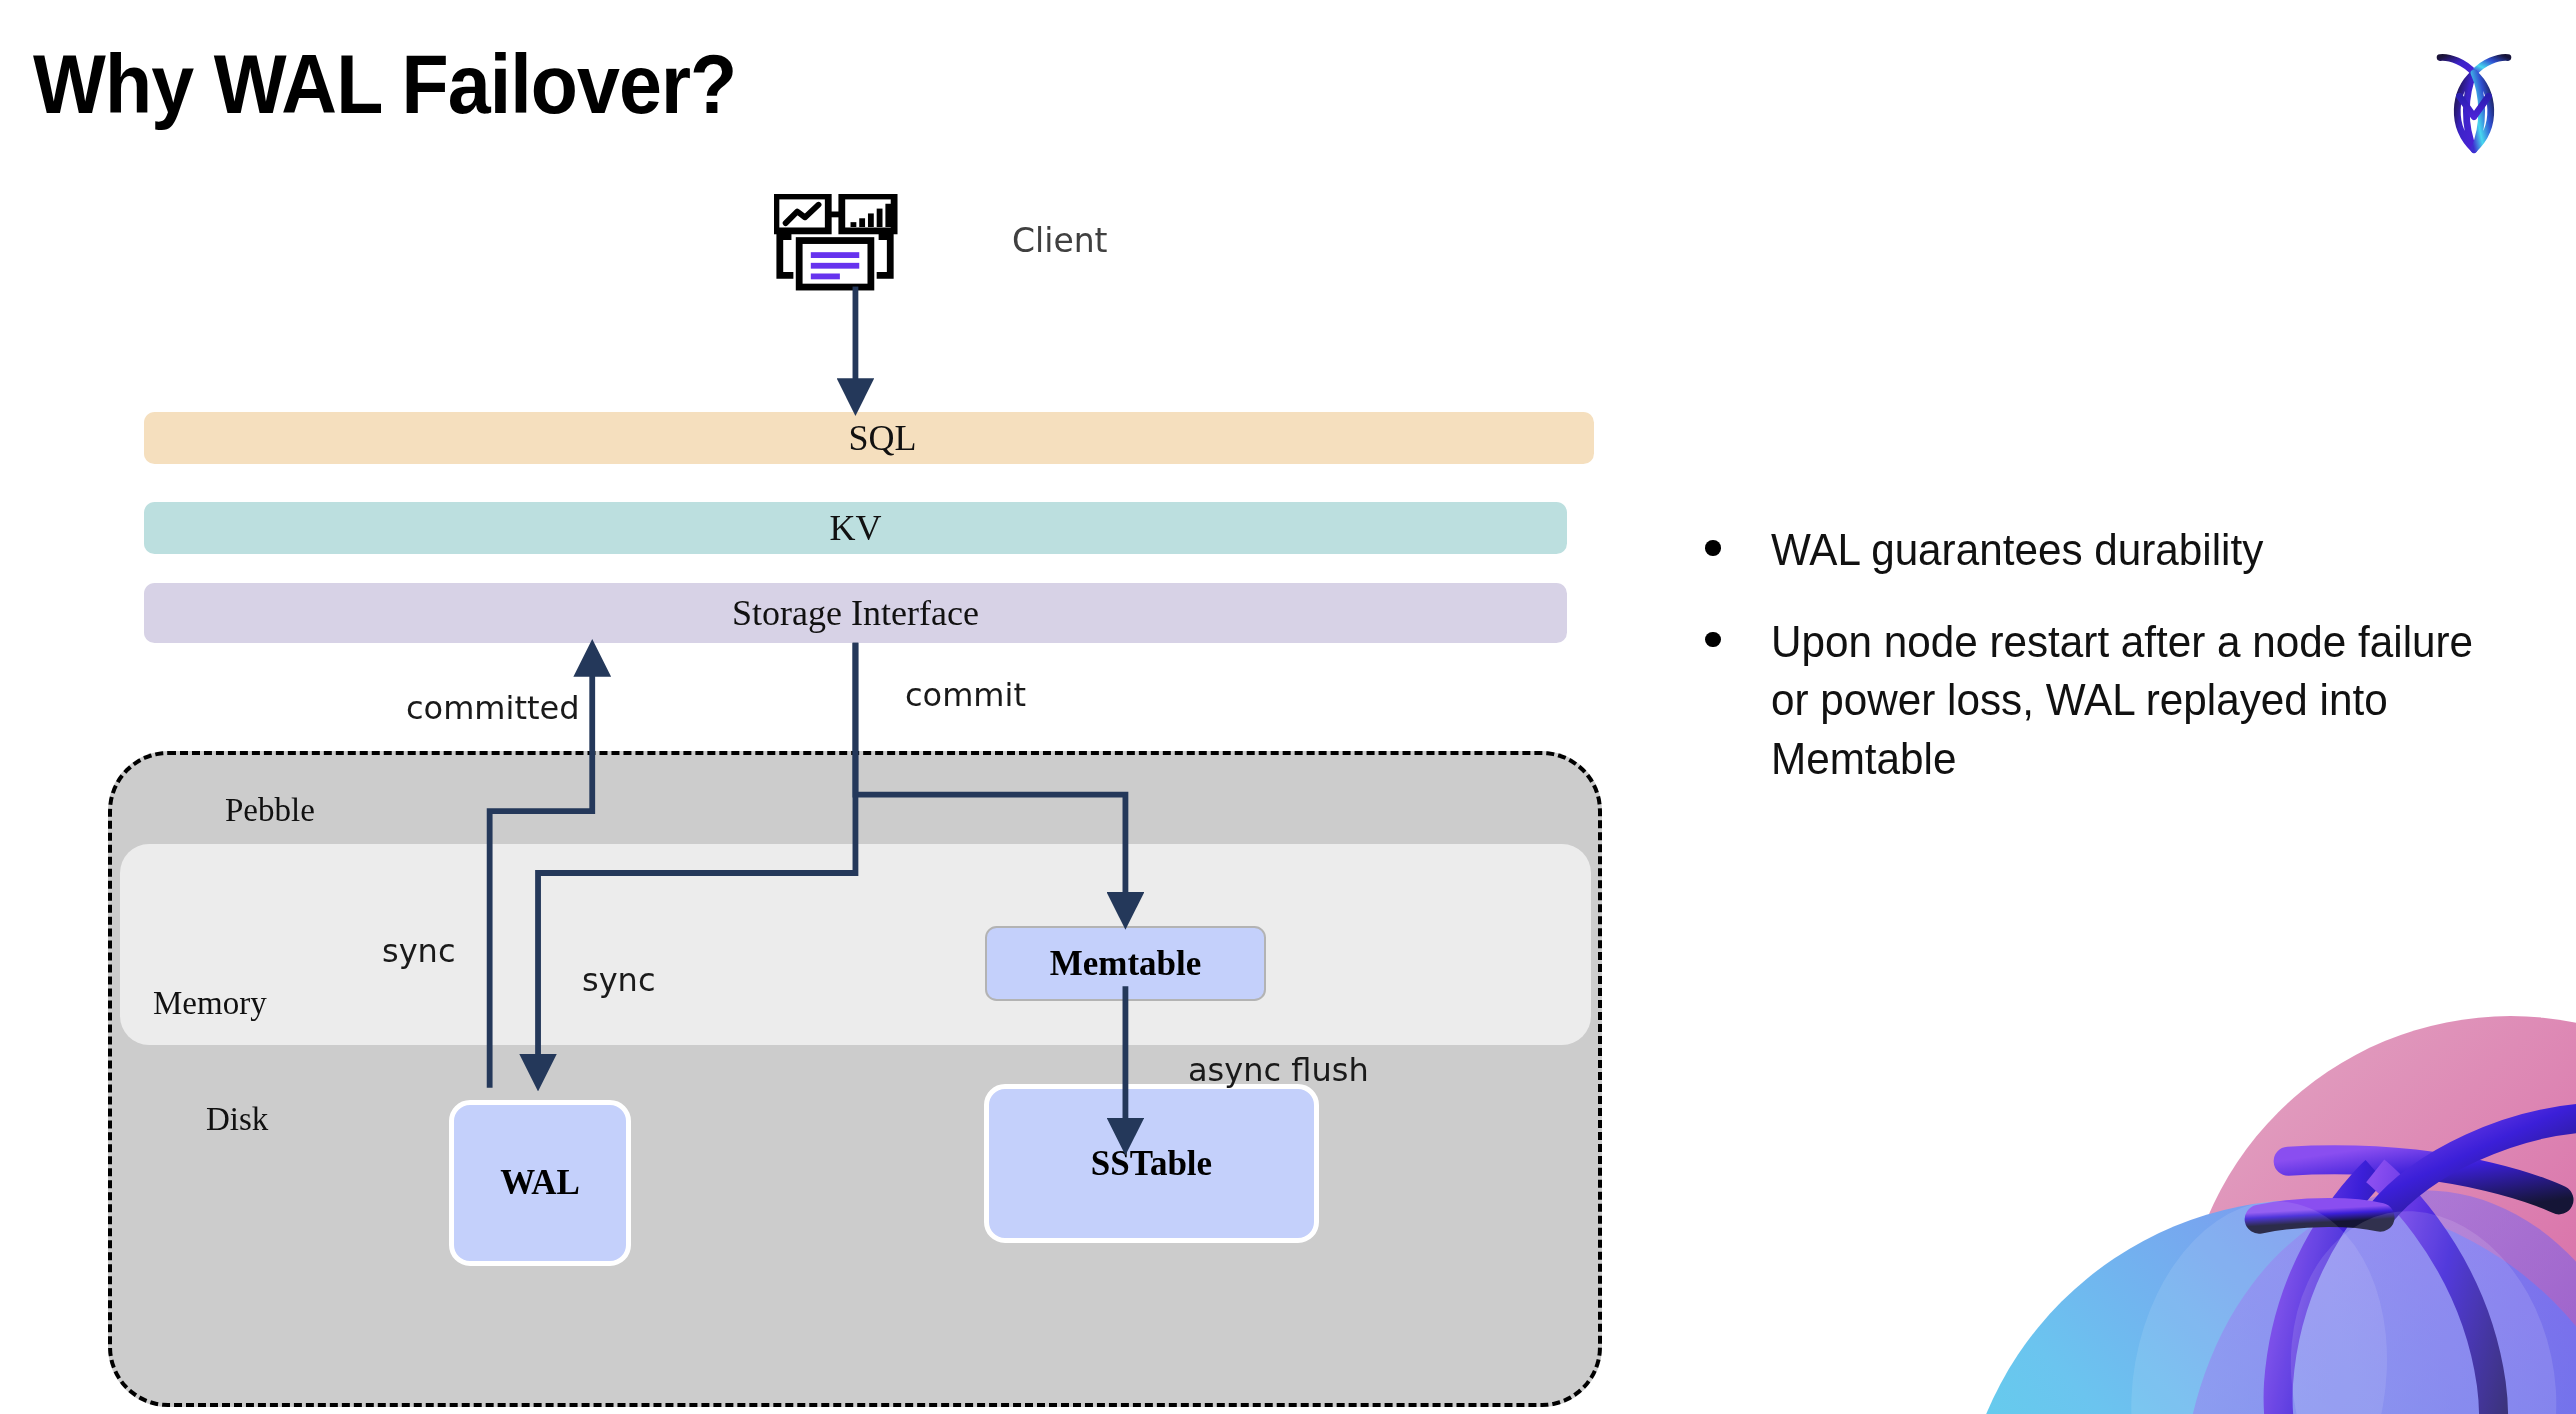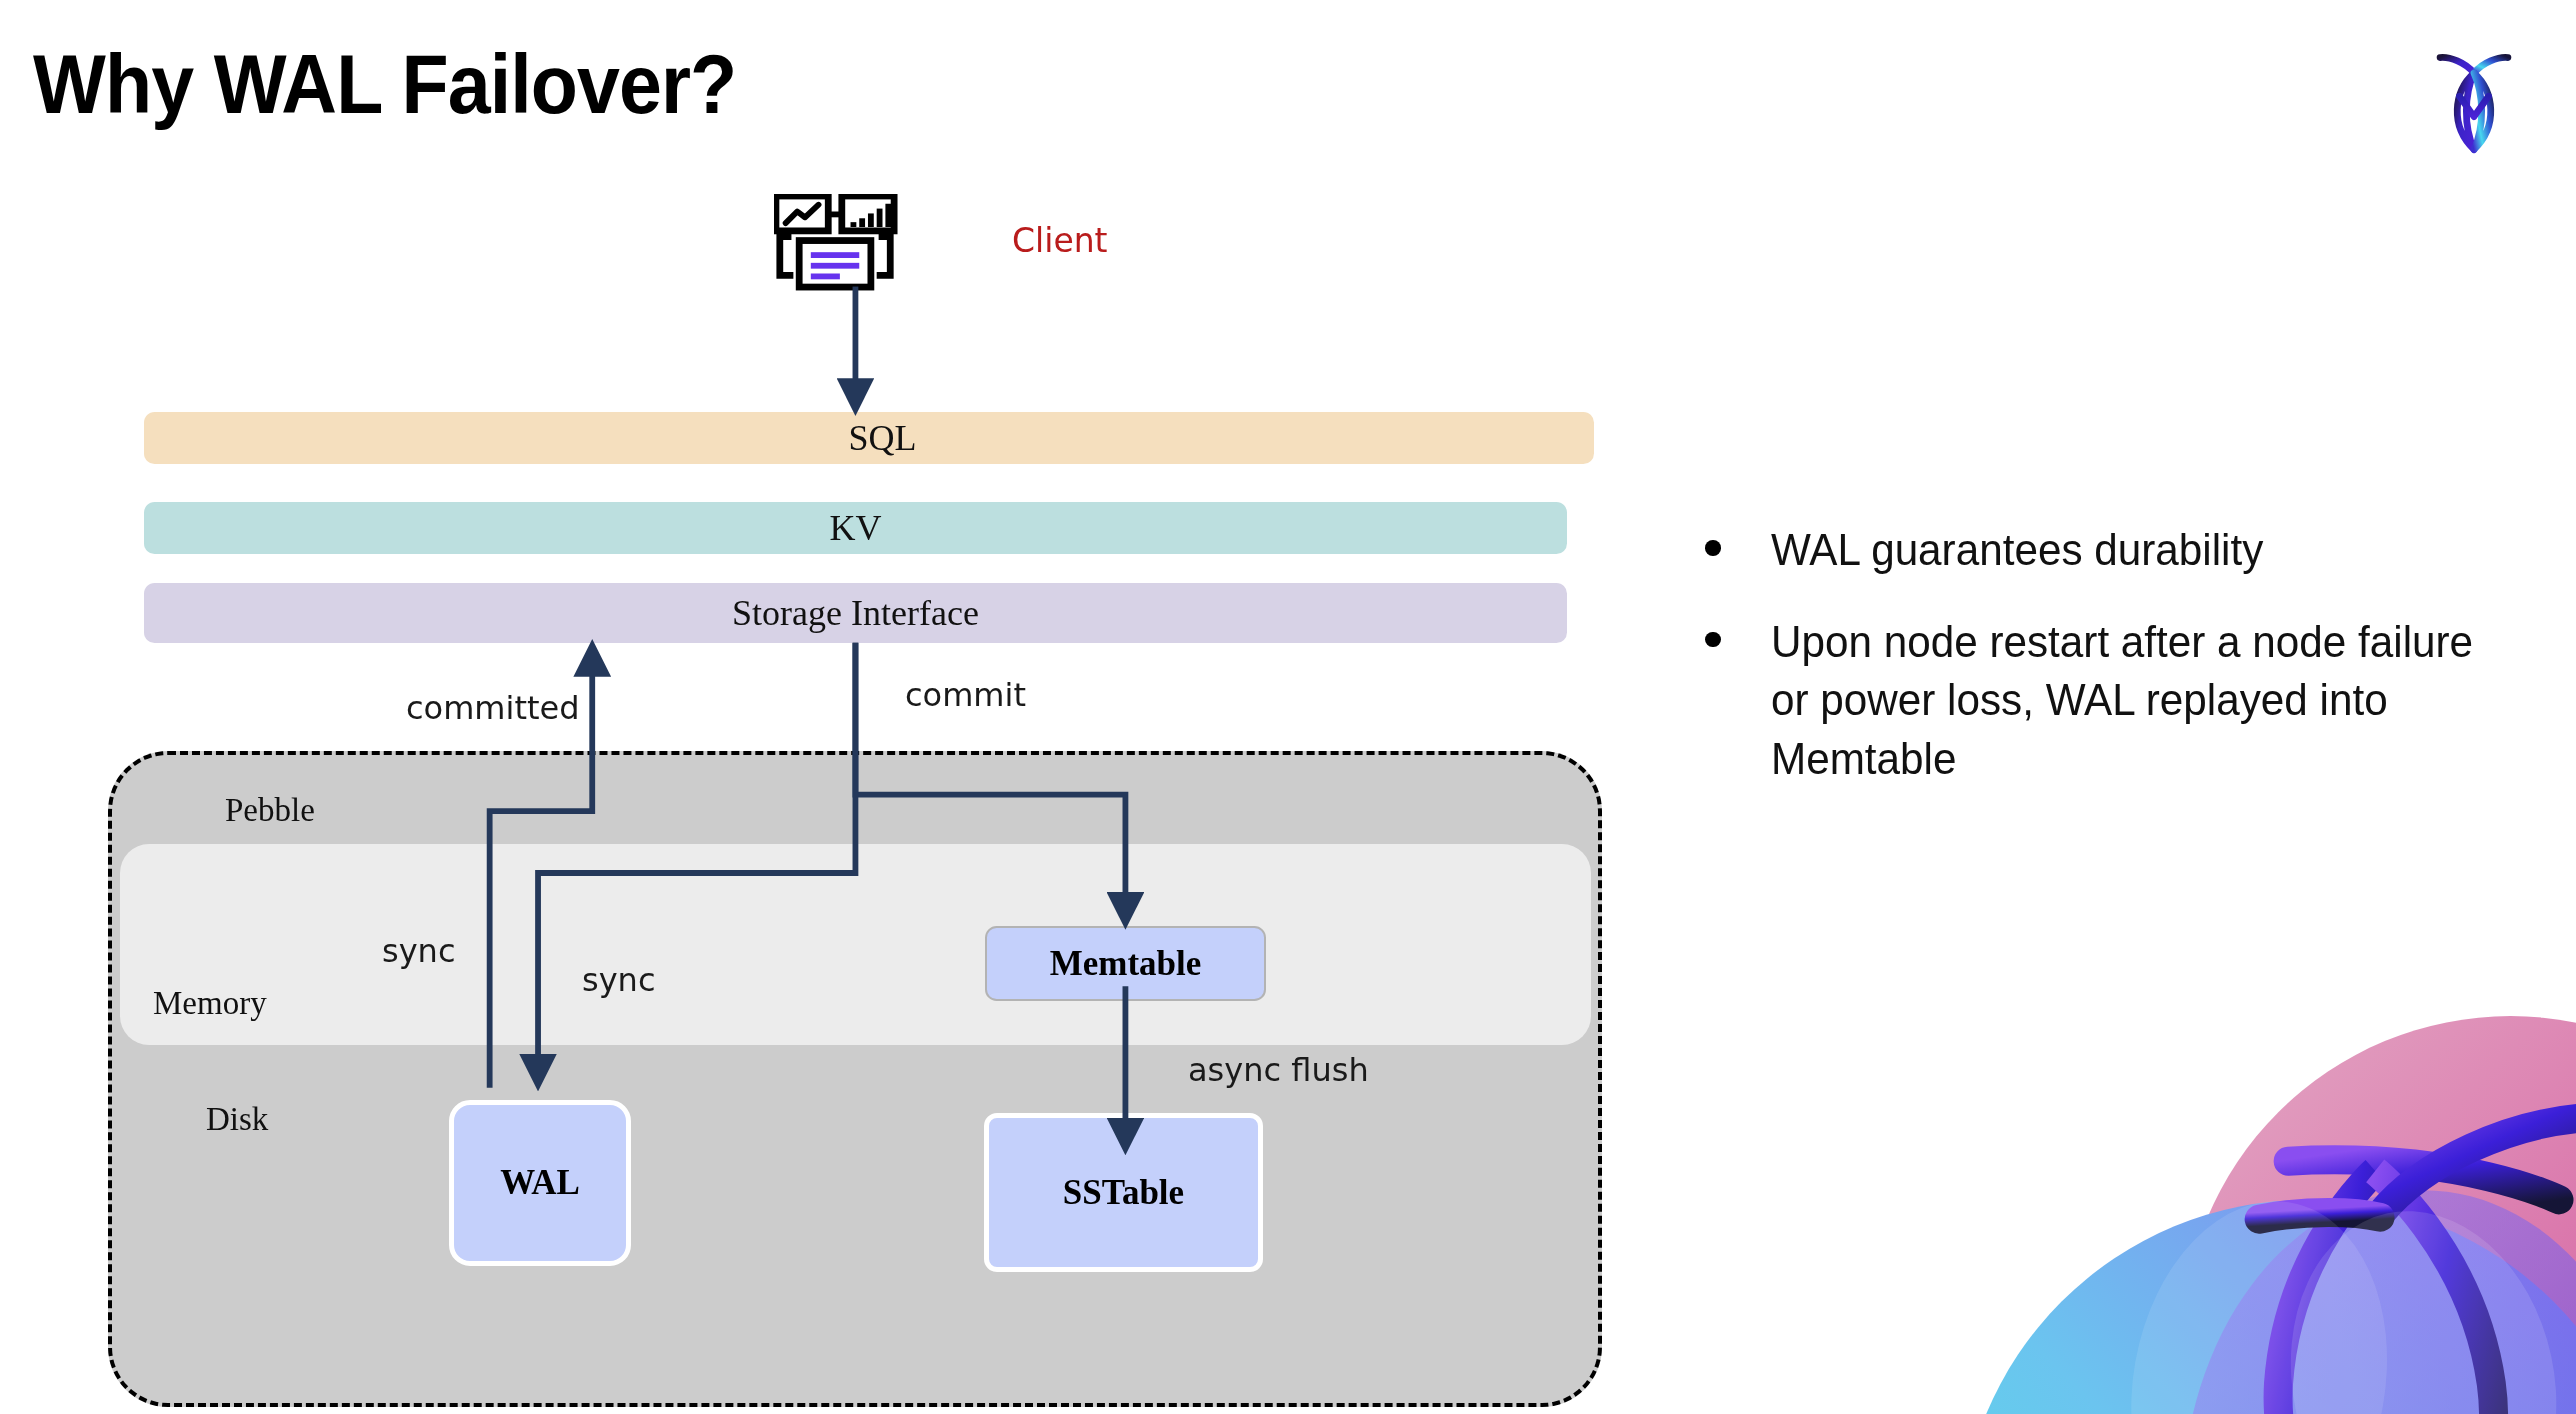--- a/index.html
+++ b/index.html
@@ -56,21 +56,21 @@
     left: 774px;
     top: 194px;
     width: 155px;
     height: 97px;
   }
   #client-label {
     position: absolute;
     left: 1012px;
     top: 221px;
     font-size: 33px;
-    color: #b91c1c;
+    color: #404040;
     font-family: "DejaVu Sans", sans-serif;
   }
 
   
   .layer-bar {
     position: absolute;
     left: 144px;
     width: 1423px;
     height: 52px;
     border-radius: 10.6px;
@@ -136,24 +136,24 @@
     border-radius: 11.6px;
   }
   #node-wal {
     left: 449px; top: 1088px;
     width: 182px; height: 166px;
     border: 5.8px solid #ffffff;
     border-radius: 21px;
     margin-top: 12px;
   }
   #node-sstable {
-    left: 984px; top: 1113px;
-    width: 279px; height: 159px;
+    left: 984px; top: 1084px;
+    width: 335px; height: 159px;
     border: 5.8px solid #ffffff;
-    border-radius: 13px;
+    border-radius: 21px;
   }
 
   
   #arrow-layer {
     position: absolute;
     left: 0; top: 0;
     width: 2576px; height: 1415px;
     pointer-events: none;
   }
 

